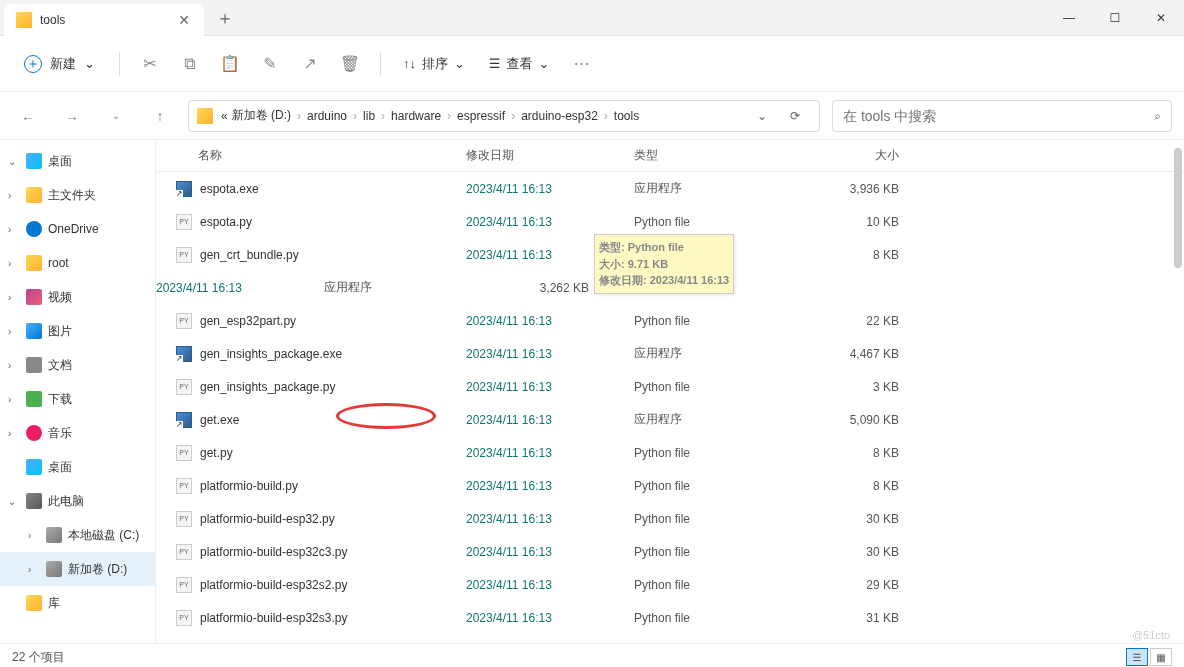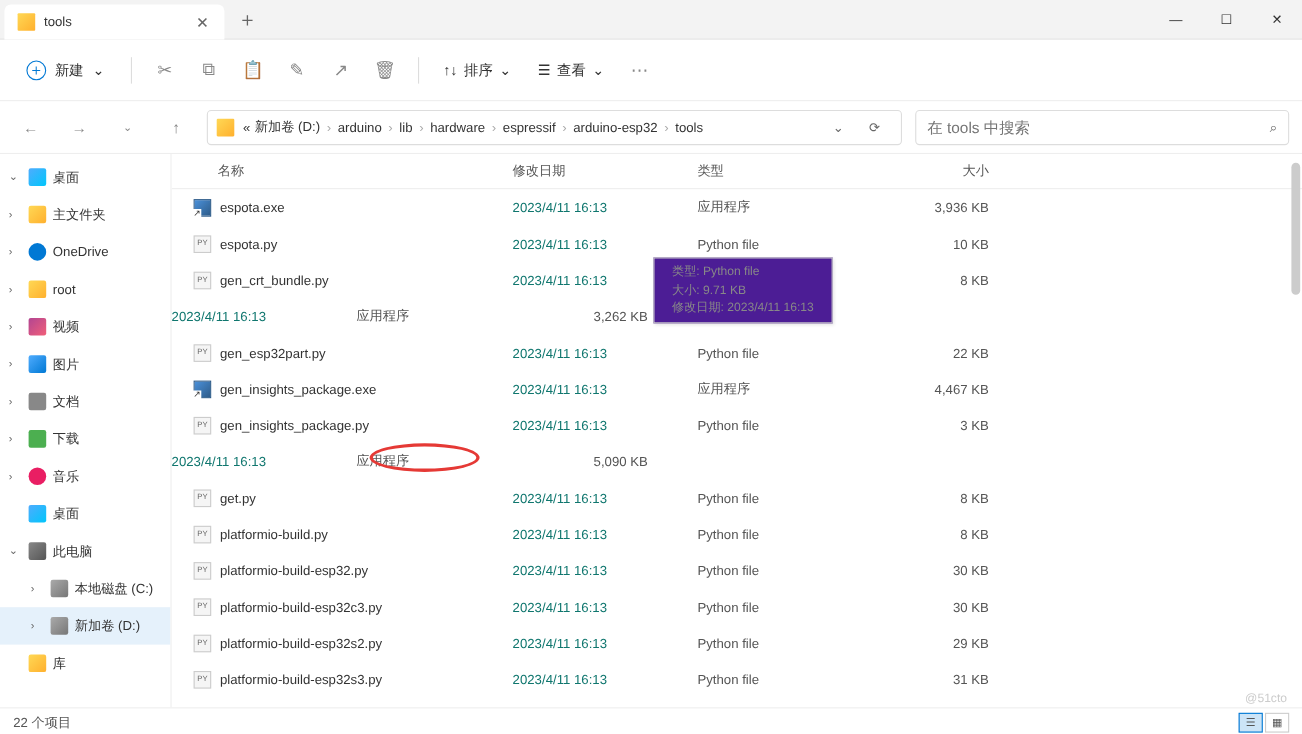--- a/index.html
+++ b/index.html
@@ -75,21 +75,21 @@
     .fi-py { background: #f5f5f5; border: 1px solid #ccc; position: relative; font-size: 7px; text-align: center; line-height: 14px; color: #666; }
     .fi-py::before { content: "PY"; }
     .file-date { width: 168px; color: #0f766e; }
     .file-type { width: 145px; color: #555; }
     .file-size { width: 140px; text-align: right; padding-right: 20px; color: #555; }
     
     
     .highlight-circle { position: absolute; border: 3px solid #e53935; border-radius: 50%; width: 100px; height: 26px; pointer-events: none; }
     
     
-    .tooltip { position: absolute; background: #4c1d95; border: 1px solid #ccc; padding: 4px 16px; font-size: 11px; color: #888; line-height: 1.5; box-shadow: 1px 1px 3px rgba(0,0,0,0.1); pointer-events: none; }
+    .tooltip { position: absolute; background: #fef9c3; border: 1px solid #ccc; padding: 4px 4px; font-size: 11px; color: #888; line-height: 1.5; box-shadow: 1px 1px 3px rgba(0,0,0,0.1); pointer-events: none; font-weight: bold; }
     
     
     .statusbar { height: 24px; display: flex; align-items: center; padding: 13px 12px; font-size: 12px; color: #555; border-top: 1px solid #eee; }
     .statusbar-spacer { flex: 1; }
     .view-toggle { display: flex; gap: 2px; }
     .view-btn { width: 22px; height: 18px; border: 1px solid #ccc; display: flex; align-items: center; justify-content: center; font-size: 10px; }
     .view-btn.active { background: #cce4f7; border-color: #0078d4; }
     
     .scrollbar-ind { position: absolute; right: 2px; width: 8px; background: #ccc; border-radius: 4px; }
     
@@ -304,20 +304,24 @@
         <div class="file-row">
           <div class="file-name-cell">
       <span class="file-icon fi-py"></span>
       <span>gen_insights_package.py</span>
     </div>
     <div class="file-date">2023/4/11 16:13</div>
     <div class="file-type">Python file</div>
     <div class="file-size">3 KB</div>
         </div>
         <div class="file-row">
+          <div class="file-name-cell">
+      <span class="file-icon fi-exe"></span>
+      <span>get.exe</span>
+    </div>
     <div class="file-date">2023/4/11 16:13</div>
     <div class="file-type">应用程序</div>
     <div class="file-size">5,090 KB</div>
         </div>
         <div class="file-row">
           <div class="file-name-cell">
       <span class="file-icon fi-py"></span>
       <span>get.py</span>
     </div>
     <div class="file-date">2023/4/11 16:13</div>

